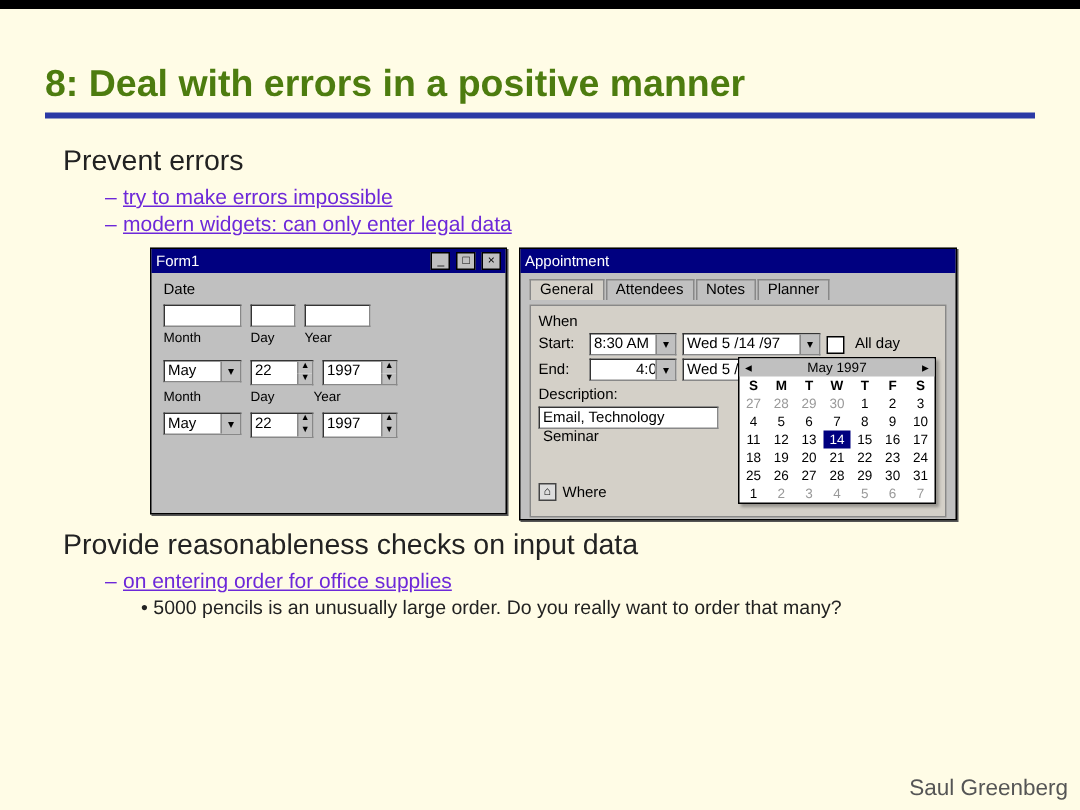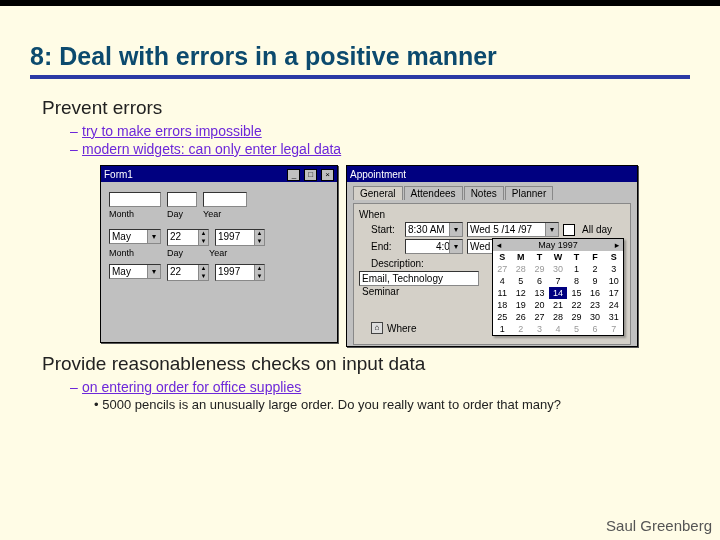--- a/index.html
+++ b/index.html
@@ -23,21 +23,21 @@
   .top-black {
     position: absolute;
     top: 0; left: 0; right: 0;
     height: 6px;
     background: #000;
   }
   .title {
     margin-top: 22px;
     font-size: 25px;
     font-weight: bold;
-    color: #0c4a6e;
+    color: #4d7c0f;
     border-bottom: 4px solid #2b3aa5;
     padding-bottom: 4px;
   }
   .section-h {
     font-size: 19px;
     color: #222;
     margin: 18px 0 4px 12px;
   }
   .bullets {
     margin: 2px 0 0 40px;
@@ -142,21 +142,21 @@
   .tabs { display: flex; font-size: 10px; margin-bottom: 3px; }
   .tab {
     background: #c0c0c0; border: 1px solid #888; border-bottom: none;
     padding: 1px 6px; margin-right: 1px;
   }
   .tab.active { background: #d4d0c8; }
   .panel {
     border: 1px solid #888; background: #d4d0c8; padding: 5px; height: 142px;
     box-sizing: border-box; position: relative;
   }
-  .frow { display: flex; align-items: center; gap: 4px; margin: 2px 12px; font-size: 10px;}
+  .frow { display: flex; align-items: center; gap: 4px; margin: 2px 0; font-size: 10px;}
   .frow .fl { width: 30px; }
   .checkbox { width: 10px; height: 10px; border: 1px solid #000; background:#fff; display:inline-block; margin-right:3px;}
   
   .cal {
     position: absolute;
     left: 138px; top: 34px;
     width: 130px;
     background: #fff;
     border: 1px solid #000;
     font-size: 9px;
@@ -193,20 +193,21 @@
     <div class="win win1">
       <div class="titlebar">
         <span>Form1</span>
         <span class="icons">
           <span>_</span>
           <span>□</span>
           <span>×</span>
         </span>
       </div>
       <div class="body">
+        <div class="lbl">Date</div>
 
         <div class="row" style="margin-top:4px;">
           <div class="field w52"></div>
           <div class="field w30"></div>
           <div class="field w44"></div>
         </div>
         <div class="row">
           <div class="smlab" style="width:52px;">Month</div>
           <div class="smlab" style="width:30px;">Day</div>
           <div class="smlab" style="width:44px;">Year</div>

